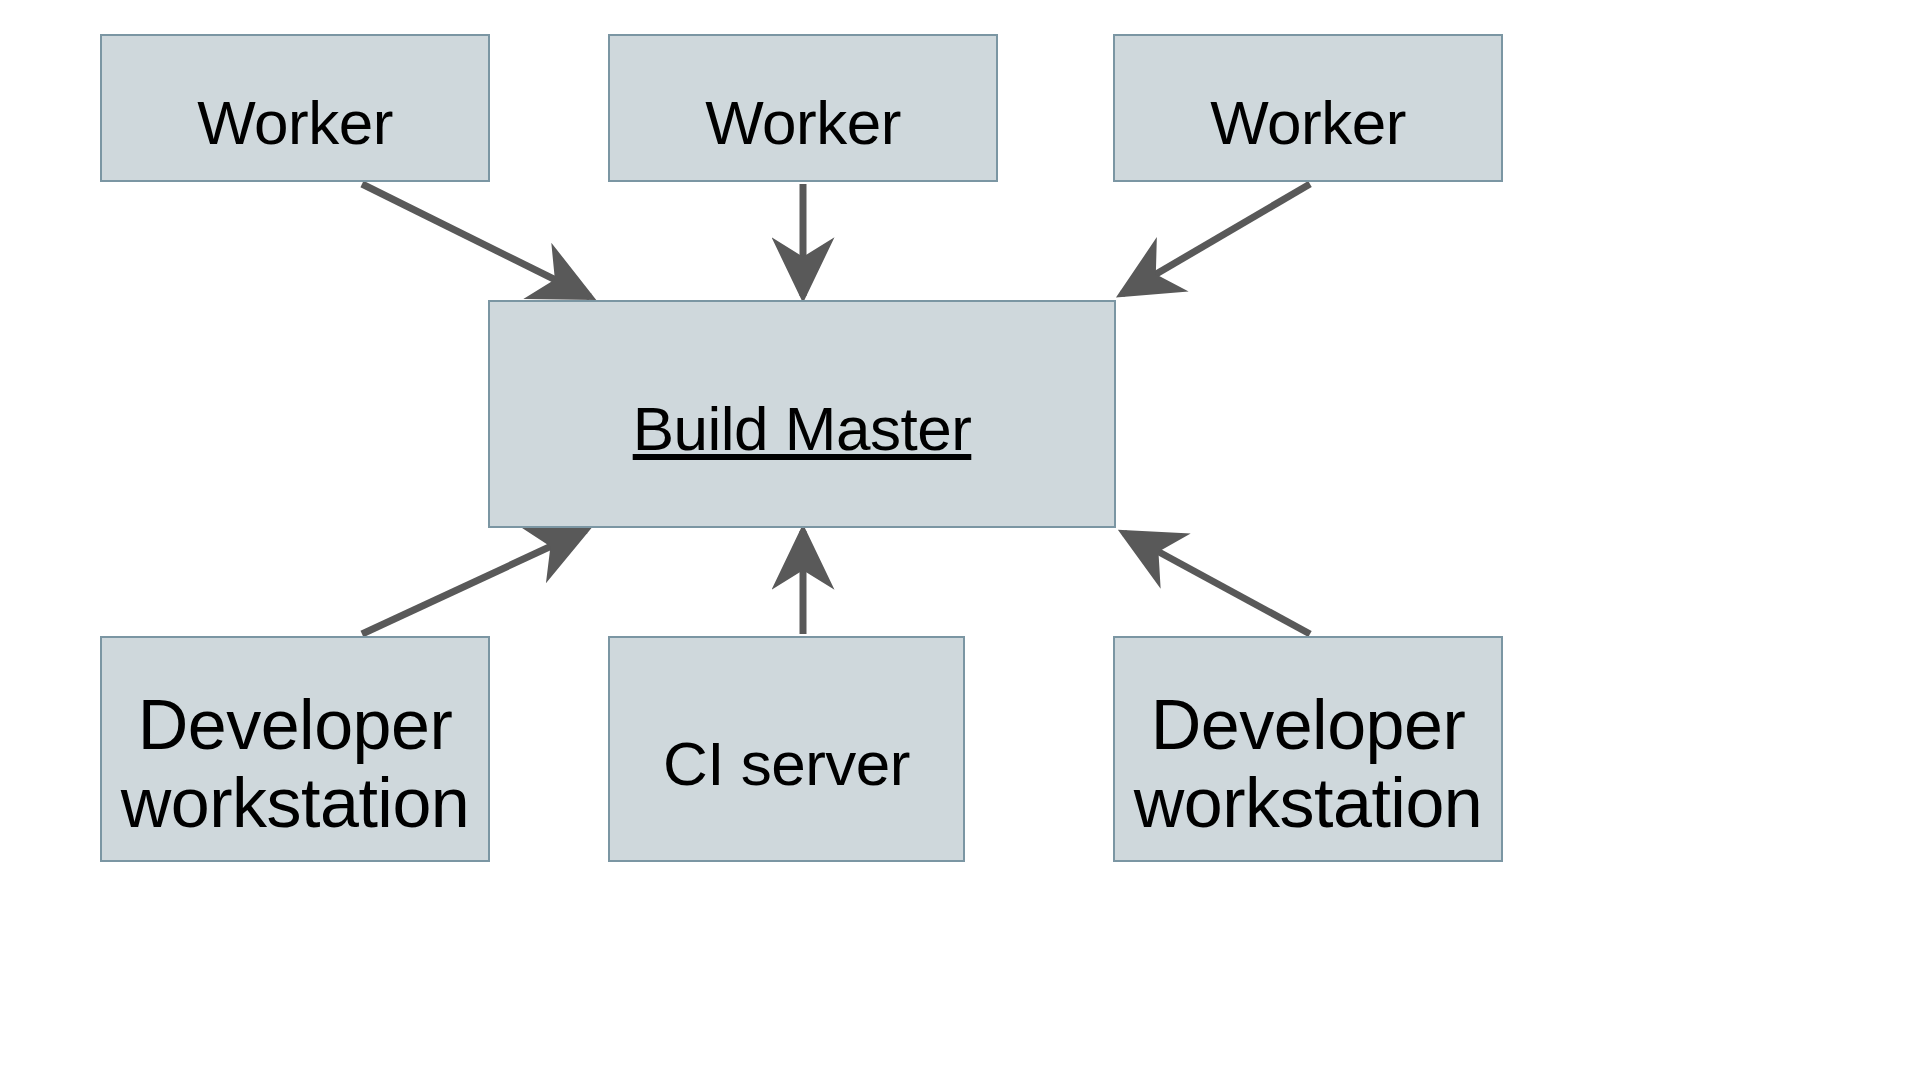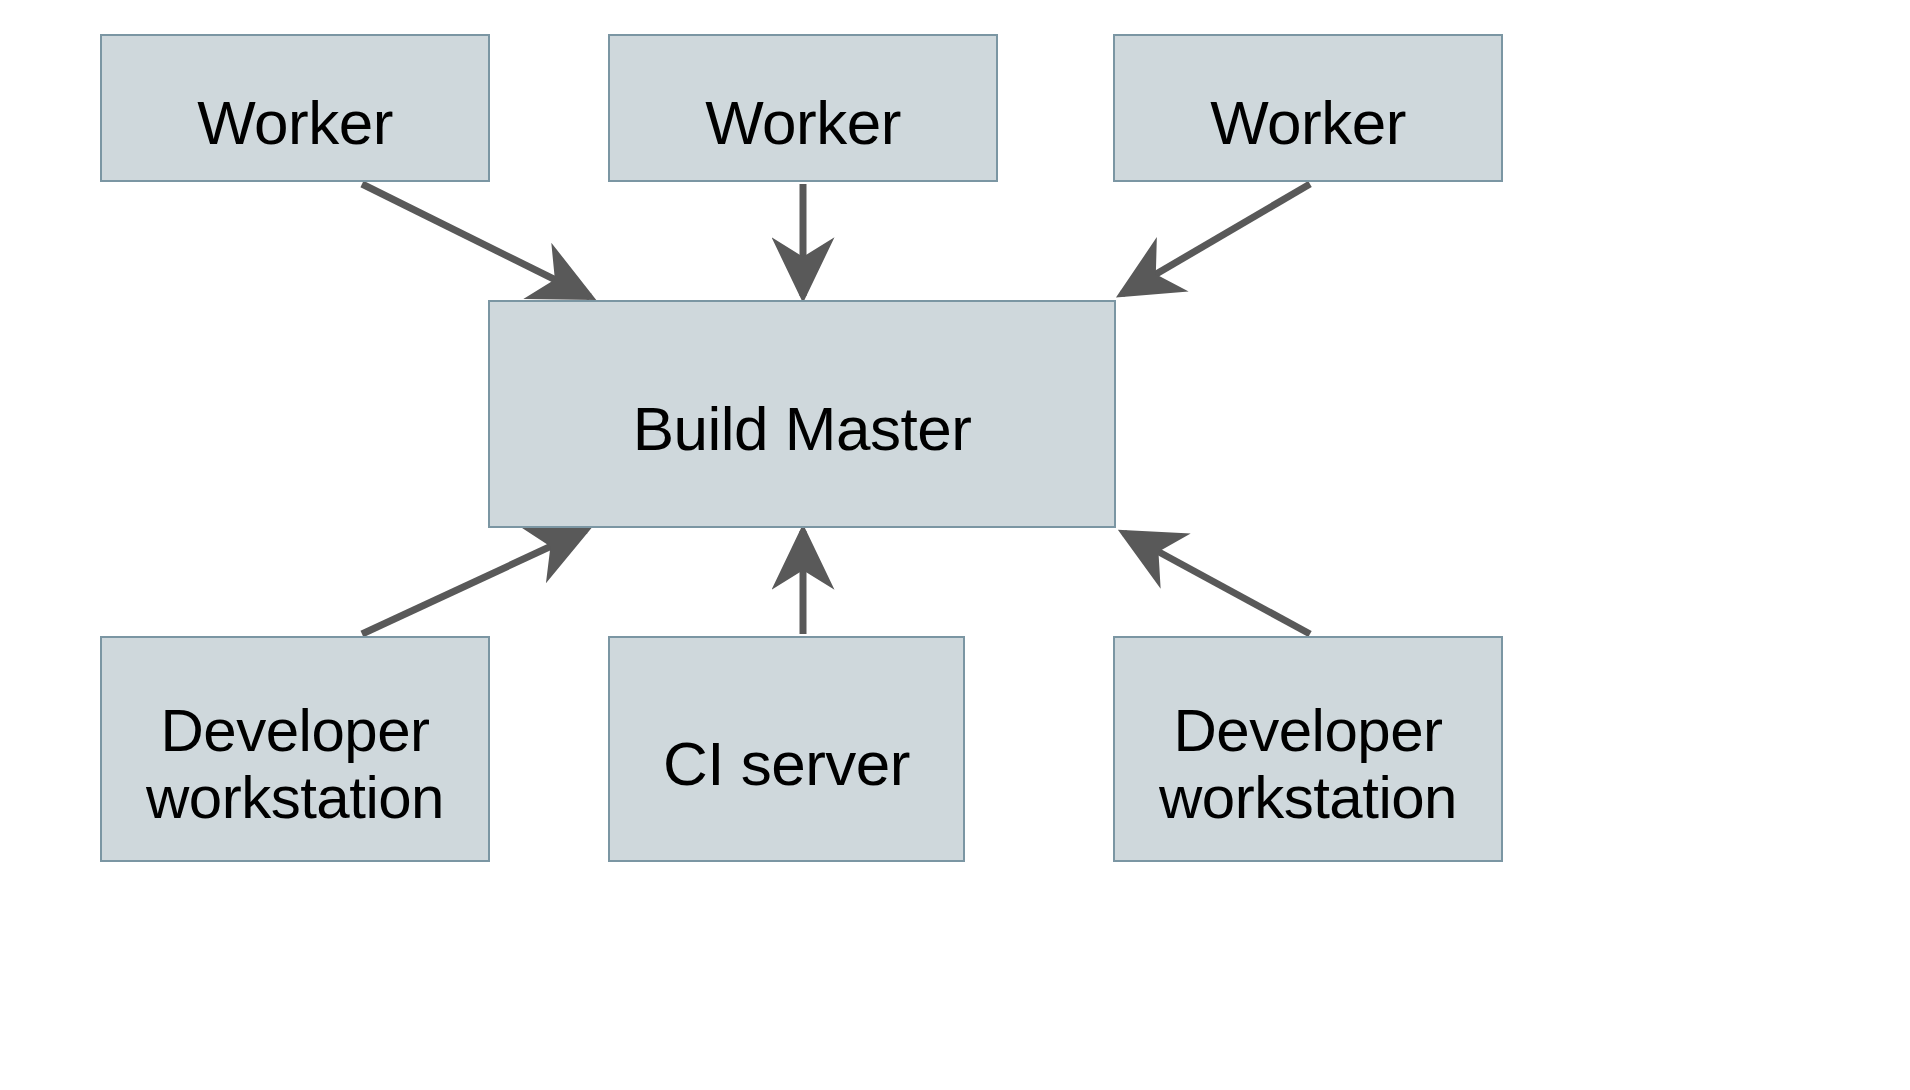--- a/index.html
+++ b/index.html
@@ -39,23 +39,23 @@
   .node-label {
     color: #000000;
     font-family: "Liberation Sans", sans-serif;
     font-weight: 400;
     line-height: 1.12;
     letter-spacing: -0.5px;
     white-space: pre-line;
     margin-top: 30px;
   }
   .n-worker .node-label { font-size: 62px; }
-  .n-master .node-label { font-size: 62px; }
+  .n-master .node-label { font-size: 62px; text-decoration: underline; }
   .n-ci .node-label     { font-size: 62px; }
-  .n-dev .node-label    { font-size: 60px; }
+  .n-dev .node-label    { font-size: 70px; }
 
   
   #node-worker-1 { left: 100px;  top: 34px;  width: 390px; height: 148px; }
   #node-worker-2 { left: 608px;  top: 34px;  width: 390px; height: 148px; }
   #node-worker-3 { left: 1113px; top: 34px;  width: 390px; height: 148px; }
   
   #node-build-master { left: 488px; top: 300px; width: 628px; height: 228px; }
   
   #node-dev-1 { left: 100px;  top: 636px; width: 390px; height: 226px; }
   #node-ci    { left: 608px;  top: 636px; width: 357px; height: 226px; }

